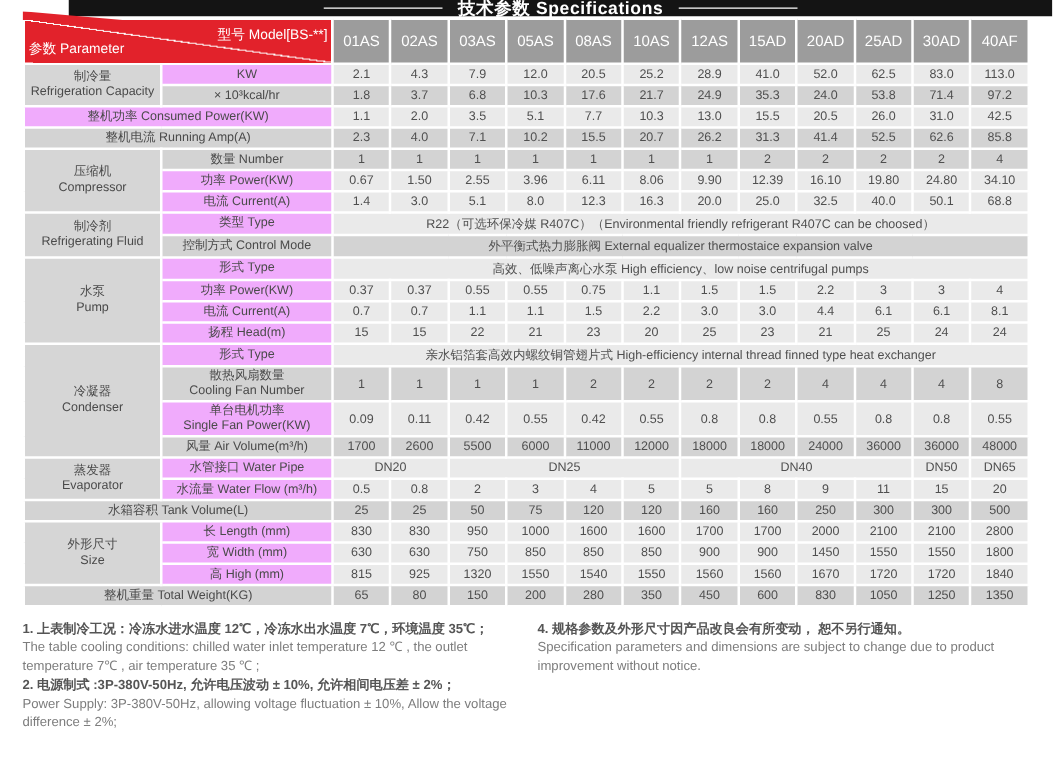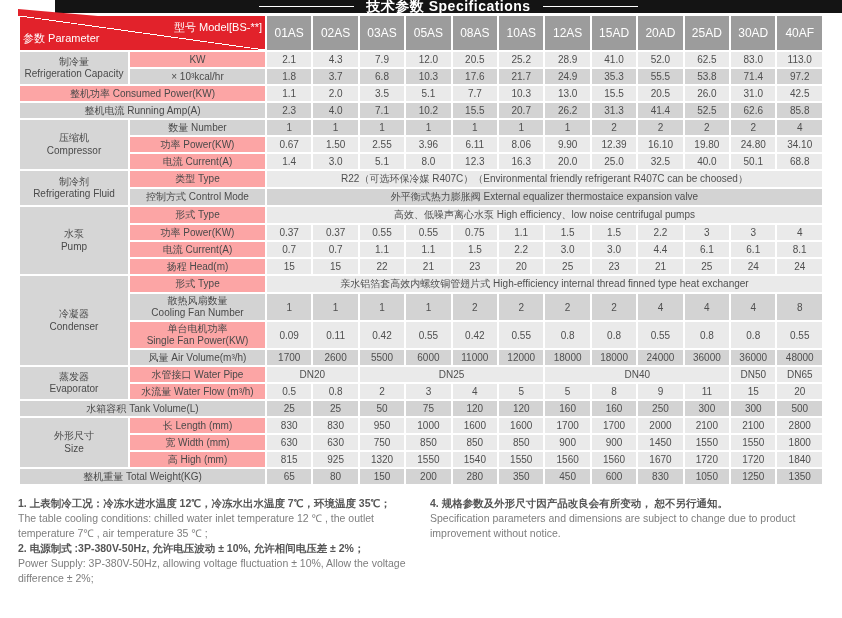--- a/index.html
+++ b/index.html
@@ -39,21 +39,21 @@
   }
   .corner .corner-top    { position:absolute; top:4px; right:3px;  font-weight:normal; font-size:11px; }
   .corner .corner-bottom { position:absolute; bottom:4px; left:3px; font-weight:normal; font-size:11px; }
   .corner .corner-sliver {
     position:absolute; top:-7px; left:-2px; width:80px; height:7px;
     background:var(--accent-red,#e2222b);
     clip-path:polygon(0 0, 100% 100%, 0 100%);
   }
   .model-h { background:var(--header-gray,#9c9c9c); color:#fff; font-weight:bold; font-size:12px; }
   .group-cell { background:#d6d6d6; color:#4a4a4a; white-space:pre-line; line-height:1.25; }
-  .label-cell { background:#fca5a5; color:#4a4a4a; white-space:pre-line; line-height:1.2; }
+  .label-cell { background:#f0abfc; color:#4a4a4a; white-space:pre-line; line-height:1.2; }
   .value-cell { background:#eaeaea; color:#4f4f4f; }
   tr.dark .label-cell, tr.dark .value-cell { background:#d3d3d3; }
   
   .remarks { position:absolute; top:496px; left:18px; width:806px; }
   .remarks-heading { font-size:13px; font-weight:bold; color:#3a3a3a; margin-bottom:5px; }
   .remarks-cols { display:flex; gap:18px; }
   .remarks-col { width:394px; font-size:10.5px; line-height:1.42; }
   .remarks-col p.zh { color:#555; font-weight:bold; }
   .remarks-col p.en { color:#7d7d7d; }
 </style>
@@ -128,21 +128,21 @@
           <tr class="dark">
             <th class="label-cell">× 10³kcal/hr</th>
             <td class="value-cell">1.8</td>
             <td class="value-cell">3.7</td>
             <td class="value-cell">6.8</td>
             <td class="value-cell">10.3</td>
             <td class="value-cell">17.6</td>
             <td class="value-cell">21.7</td>
             <td class="value-cell">24.9</td>
             <td class="value-cell">35.3</td>
-            <td class="value-cell">55.5</td>
+            <td class="value-cell">24.0</td>
             <td class="value-cell">53.8</td>
             <td class="value-cell">71.4</td>
             <td class="value-cell">97.2</td>
           </tr>
           <tr>
             <th class="label-cell" colspan="2">整机功率 Consumed Power(KW)</th>
             <td class="value-cell">1.1</td>
             <td class="value-cell">2.0</td>
             <td class="value-cell">3.5</td>
             <td class="value-cell">5.1</td>

